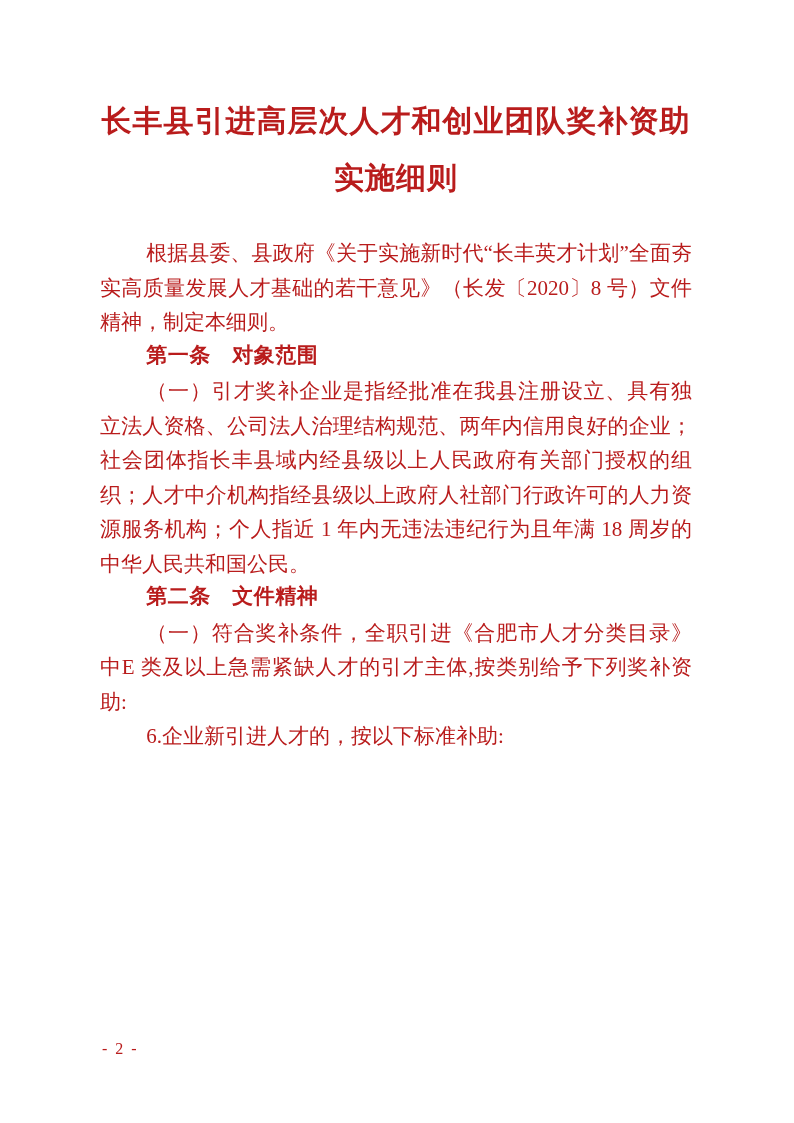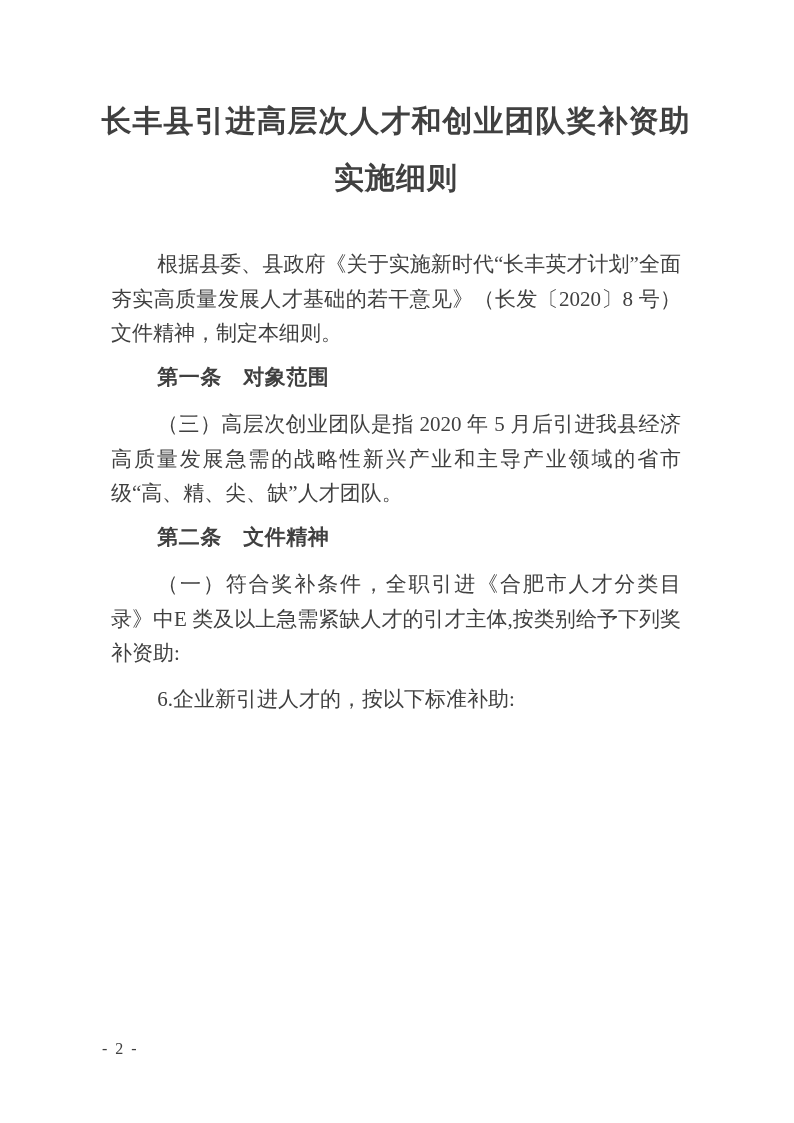--- a/index.html
+++ b/index.html
@@ -5,21 +5,21 @@
   html, body {
     margin: 0;
     padding: 0;
     background: #ffffff;
   }
   .page {
     position: relative;
     width: 794px;
     height: 1123px;
     background: #ffffff;
-    color: #404040;
+    color: #b91c1c;
     overflow: hidden;
     font-family: "Liberation Serif", serif;
   }
   .doc-title {
     position: absolute;
     left: 100px;
     top: 92px;
     width: 592px;
     margin: 0;
     text-align: center;
@@ -36,21 +36,21 @@
     position: absolute;
     left: 100px;
     top: 236px;
     width: 592px;
     font-size: 21px;
     line-height: 34.5px;
     text-align: justify;
     font-family: "Liberation Serif", serif;
   }
   .doc-body p {
-    margin: 11px;
+    margin: 0;
     padding: 0;
     text-indent: 2.2em;
   }
   .doc-body p.heading {
     font-weight: bold;
     font-family: Liberation Mono, monospace;
     letter-spacing: 0.5px;
   }
   .page-footer {
     position: absolute;
@@ -67,21 +67,21 @@
 <div class="page">
 
   <h1 class="doc-title">
     <span class="title-line">长丰县引进高层次人才和创业团队奖补资助</span>
     <span class="title-line">实施细则</span>
   </h1>
 
   <div class="doc-body">
     <p>根据县委、县政府《关于实施新时代“长丰英才计划”全面夯实高质量发展人才基础的若干意见》（长发〔2020〕8 号）文件精神，制定本细则。</p>
     <p class="heading">第一条　对象范围</p>
-    <p>（三）高层次创业团队是指 2020 年 5 月后引进我县经济高质量发展急需的战略性新兴产业和主导产业领域的省市级“高、精、尖、缺”人才团队。</p>
+    <p>（一）引才奖补企业是指经批准在我县注册设立、具有独立法人资格、公司法人治理结构规范、两年内信用良好的企业；社会团体指长丰县域内经县级以上人民政府有关部门授权的组织；人才中介机构指经县级以上政府人社部门行政许可的人力资源服务机构；个人指近 1 年内无违法违纪行为且年满 18 周岁的中华人民共和国公民。</p>
     <p class="heading">第二条　文件精神</p>
     <p>（一）符合奖补条件，全职引进《合肥市人才分类目录》中E 类及以上急需紧缺人才的引才主体,按类别给予下列奖补资助:</p>
     <p>6.企业新引进人才的，按以下标准补助:</p>
   </div>
 
   <div class="page-footer">- 2 -</div>
 
 </div>
 
 </body></html>

